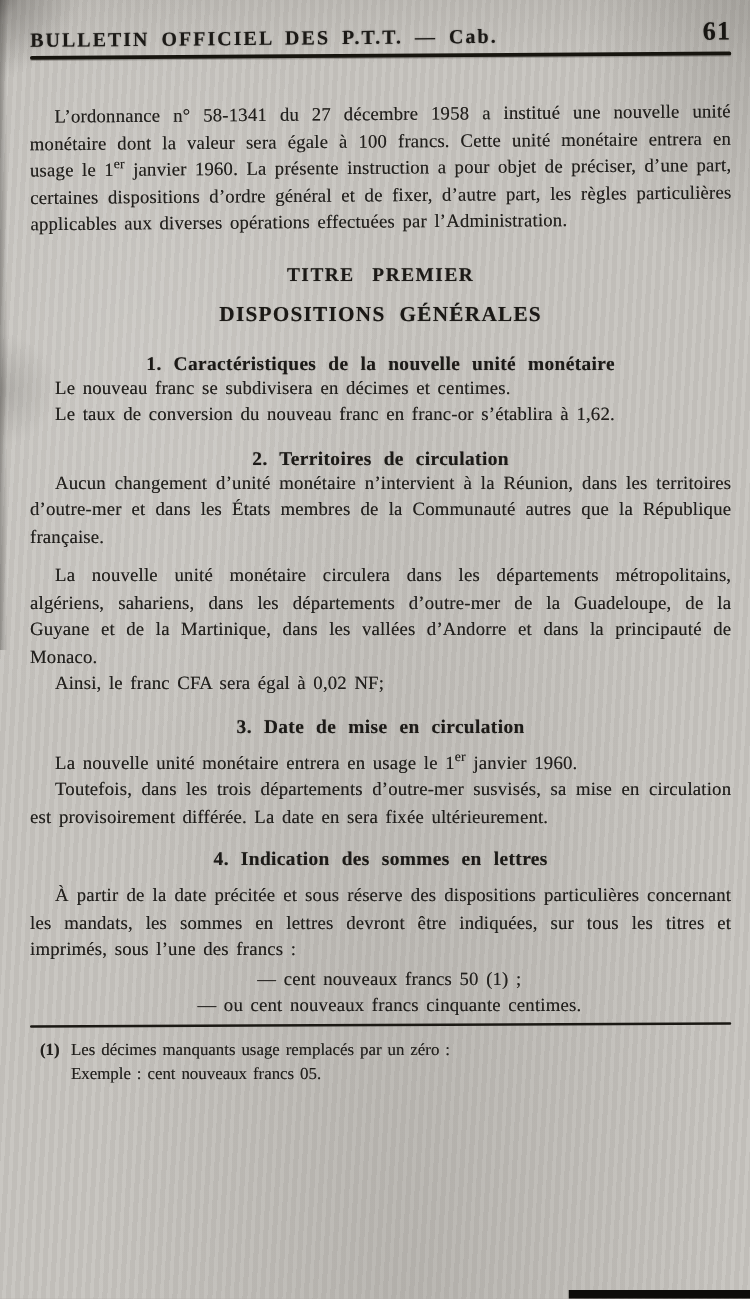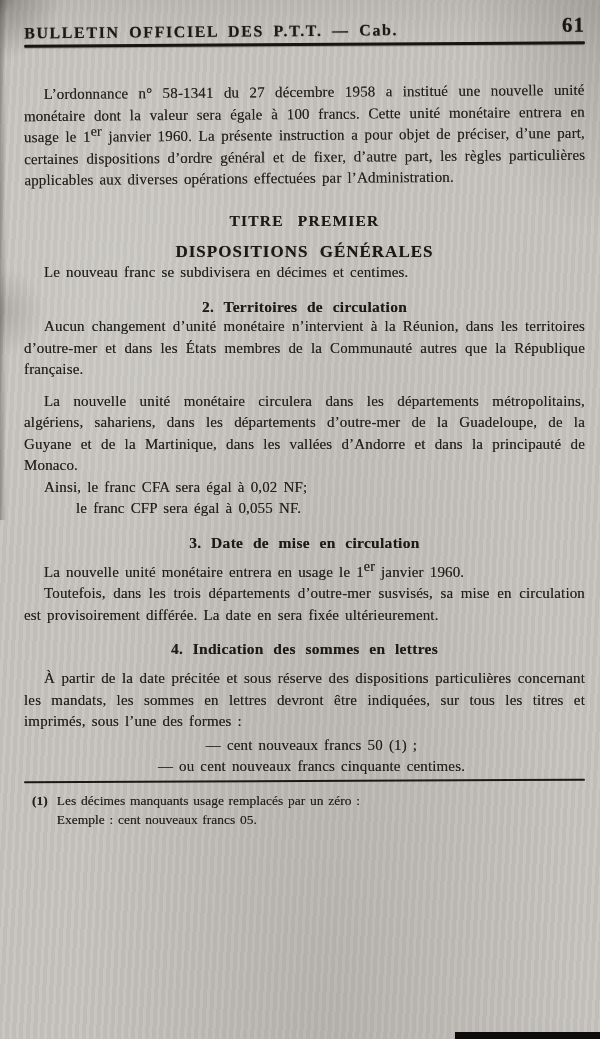--- a/index.html
+++ b/index.html
@@ -40,21 +40,21 @@
   }
   p{margin:0;}
   .body{
     font-size:15px;line-height:21.5px;text-align:justify;
     word-spacing:0.14em;letter-spacing:0.15px;
     text-shadow:0 0 0.5px rgba(30,28,25,0.55);
     color:#22201d;
   }
   .ind{text-indent:20px;}
   .intro{margin-top:36px;transform:rotate(-0.45deg);}
-  sup{font-size:14px;line-height:0;}
+  sup{font-size:11px;line-height:0;}
   .titre{
     margin:22px 0 0 0;text-align:center;font-size:15.5px;font-weight:bold;
     letter-spacing:1.2px;word-spacing:9px;color:#1c1a17;
     text-shadow:0 0 0.6px rgba(25,23,20,0.5);
   }
   .disp{
     margin:12px 0 0 0;text-align:center;font-size:17px;font-weight:bold;
     letter-spacing:1px;word-spacing:6px;color:#1b1916;
     text-shadow:0 0 0.7px rgba(25,23,20,0.55);
   }
@@ -100,34 +100,35 @@
     <span class="masthead">BULLETIN OFFICIEL DES P.T.T. — Cab.</span>
     <span class="pagenum">61</span>
   </div>
   <div class="hdr-rule"></div>
 
   <p class="body ind intro"><span>L’ordonnance n° 58-1341 du 27 décembre 1958 a institué une nouvelle unité monétaire dont la valeur sera égale à 100 francs. Cette unité monétaire entrera en usage le 1</span><sup>er</sup><span> janvier 1960. La présente instruction a pour objet de préciser, d’une part, certaines dispositions d’ordre général et de fixer, d’autre part, les règles particulières applicables aux diverses opérations effectuées par l’Administration.</span></p>
 
   <h2 class="titre">TITRE PREMIER</h2>
   <h1 class="disp">DISPOSITIONS GÉNÉRALES</h1>
 
+  <h3 class="sec-h h1m">1. Caractéristiques de la nouvelle unité monétaire</h3>
   <p class="body ind">Le nouveau franc se subdivisera en décimes et centimes.</p>
+  <p class="body ind">Le taux de conversion du nouveau franc en franc-or s’établira à 1,62.</p>
 
   <h3 class="sec-h h2m">2. Territoires de circulation</h3>
   <p class="body ind">Aucun changement d’unité monétaire n’intervient à la Réunion, dans les territoires d’outre-mer et dans les États membres de la Communauté autres que la République française.</p>
   <p class="body ind pm">La nouvelle unité monétaire circulera dans les départements métropolitains, algériens, sahariens, dans les départements d’outre-mer de la Guadeloupe, de la Guyane et de la Martinique, dans les vallées d’Andorre et dans la principauté de Monaco.</p>
   <p class="body ind">Ainsi, le franc CFA sera égal à 0,02 NF;</p>
-  <p class="body cfp">le franc CFP sera égal à 0,055 NF.</p>
 
   <h3 class="sec-h h3m">3. Date de mise en circulation</h3>
   <p class="body ind pm"><span>La nouvelle unité monétaire entrera en usage le 1</span><sup>er</sup><span> janvier 1960.</span></p>
   <p class="body ind">Toutefois, dans les trois départements d’outre-mer susvisés, sa mise en circulation est provisoirement différée. La date en sera fixée ultérieurement.</p>
 
   <h3 class="sec-h h4m">4. Indication des sommes en lettres</h3>
-  <p class="body ind pm">À partir de la date précitée et sous réserve des dispositions particulières concernant les mandats, les sommes en lettres devront être indiquées, sur tous les titres et imprimés, sous l’une des formes :</p>
+  <p class="body ind pm">À partir de la date précitée et sous réserve des dispositions particulières concernant les mandats, les sommes en lettres devront être indiquées, sur tous les titres et imprimés, sous l’une des francs :</p>
   <div class="list">
     <p class="body">— cent nouveaux francs 50 (1) ;</p>
     <p class="body">— ou cent nouveaux francs cinquante centimes.</p>
   </div>
 
   <div class="fn-rule"></div>
   <div class="footnote">
     <span class="fn-marker">(1)</span>
     <span class="fn-text"><span>Les décimes manquants usage remplacés par un zéro :</span><br><span>Exemple : cent nouveaux francs 05.</span></span>
   </div>

